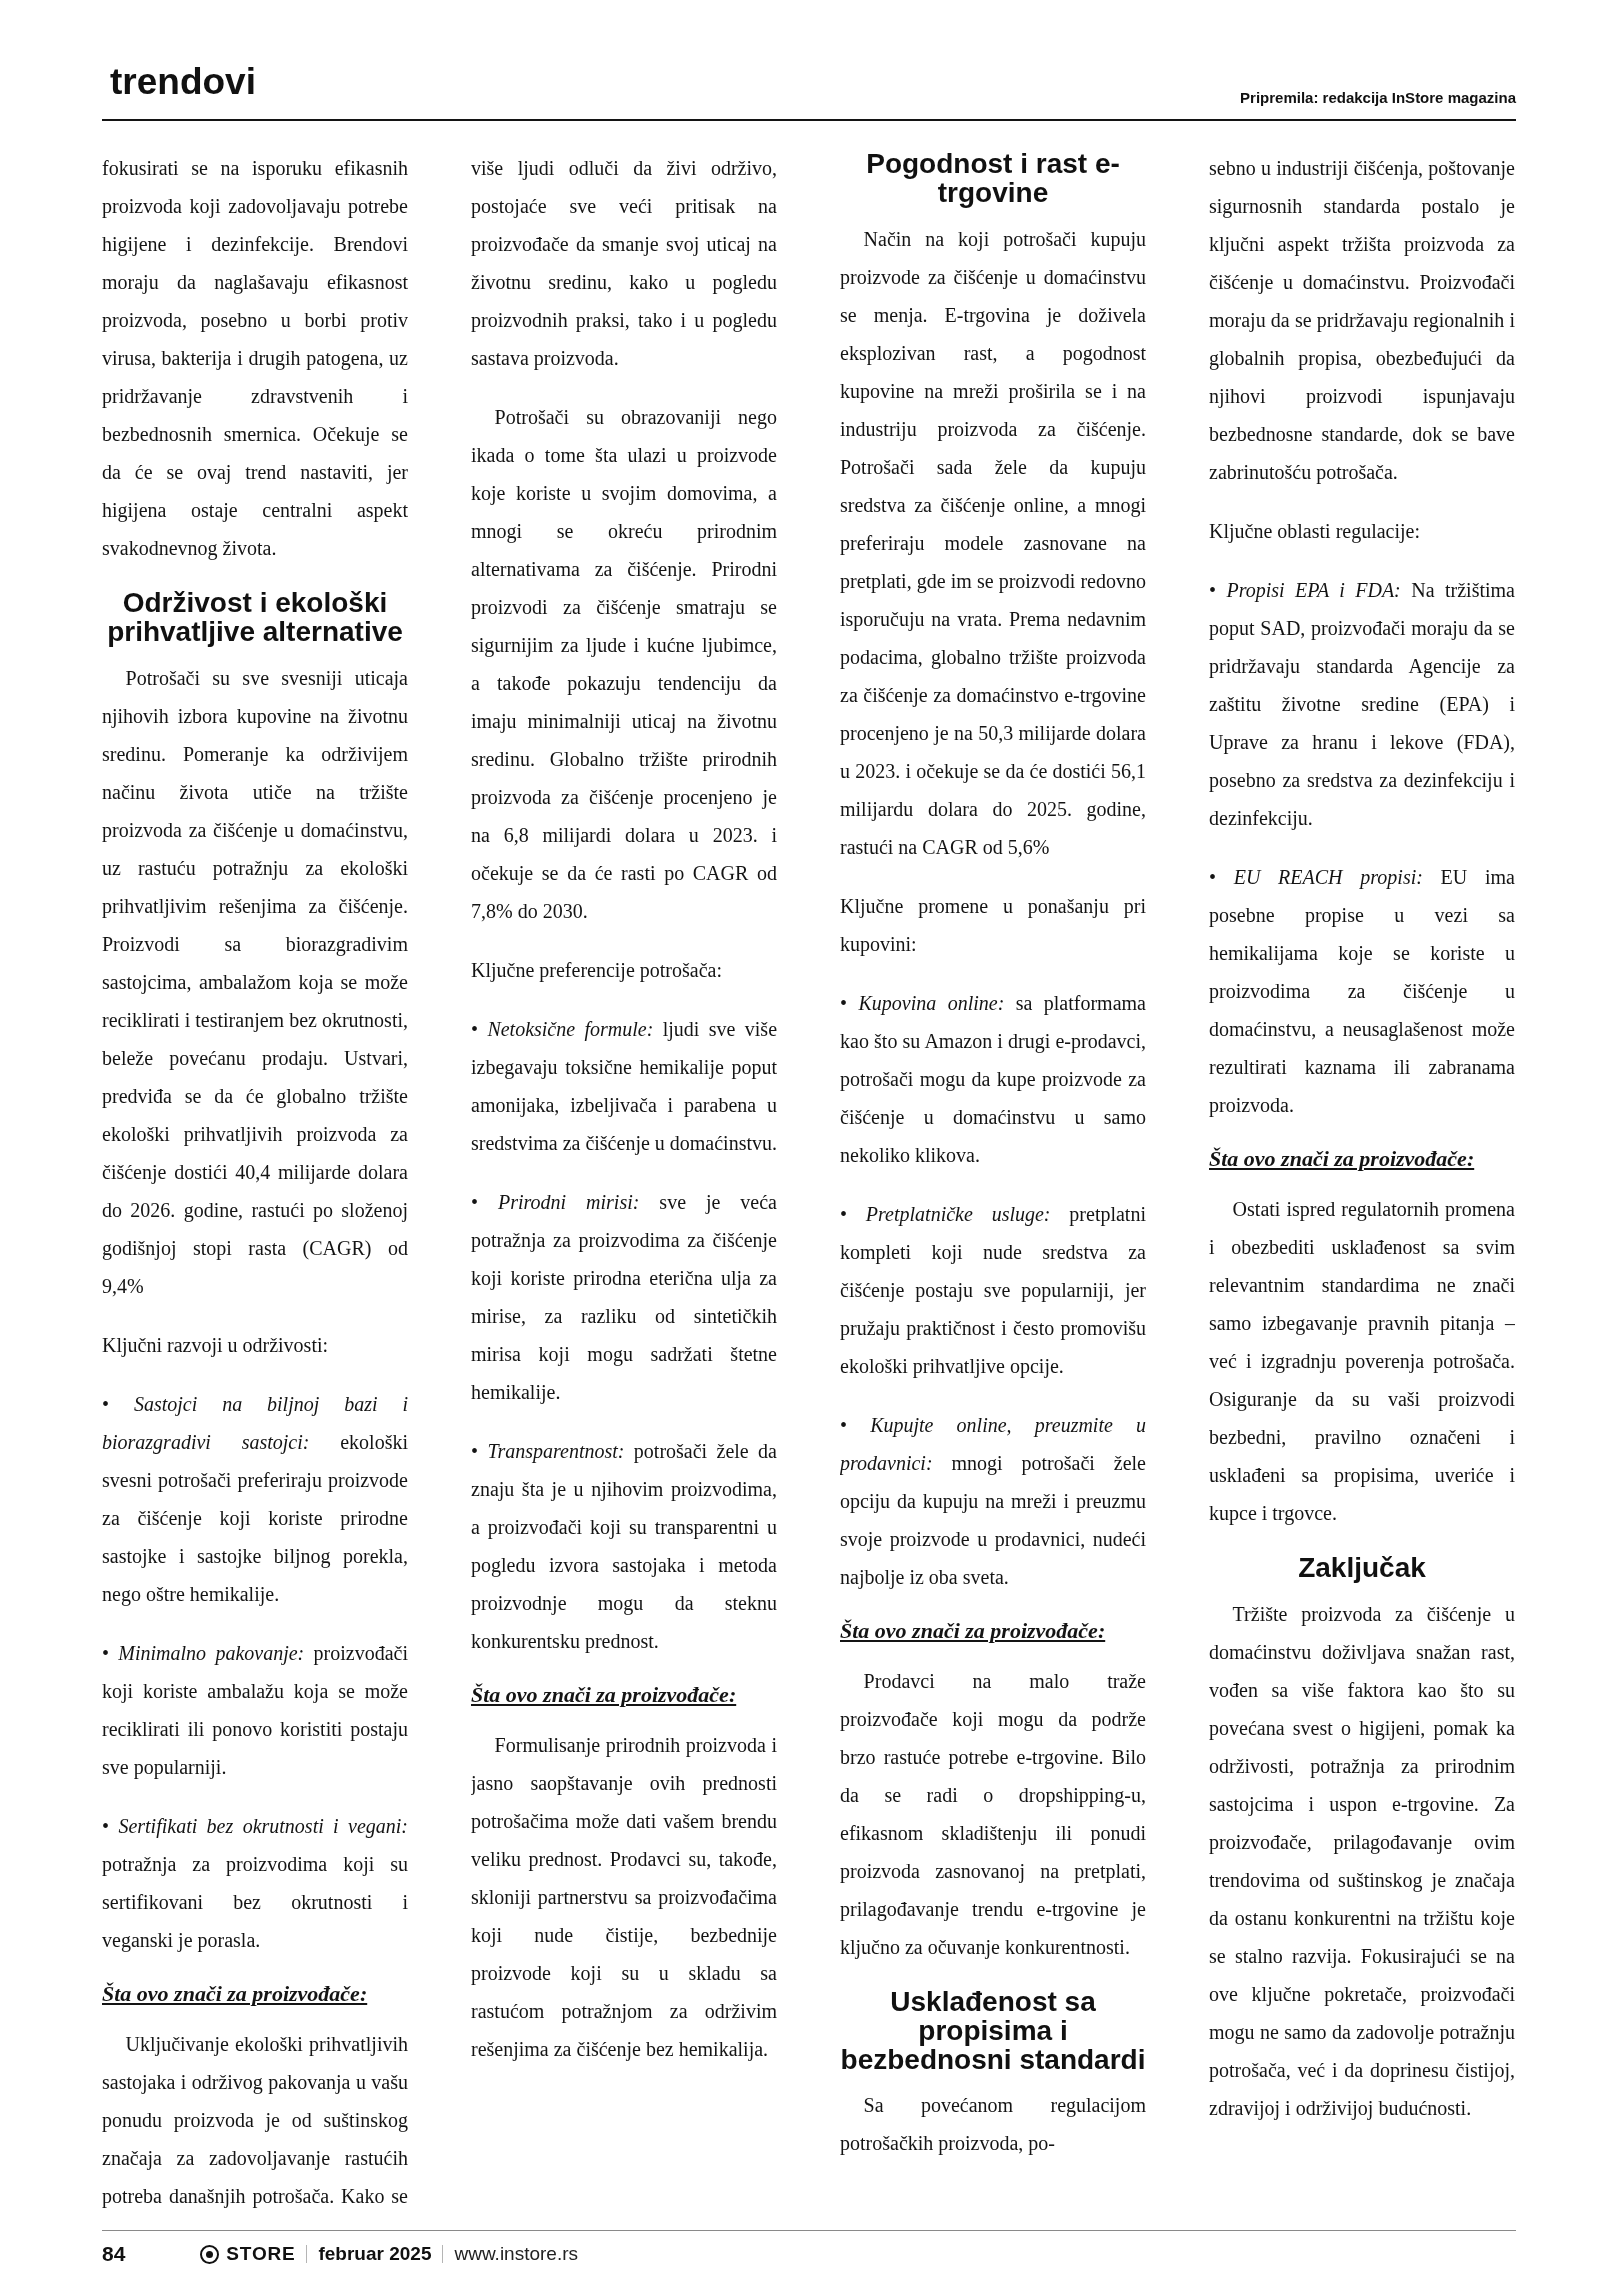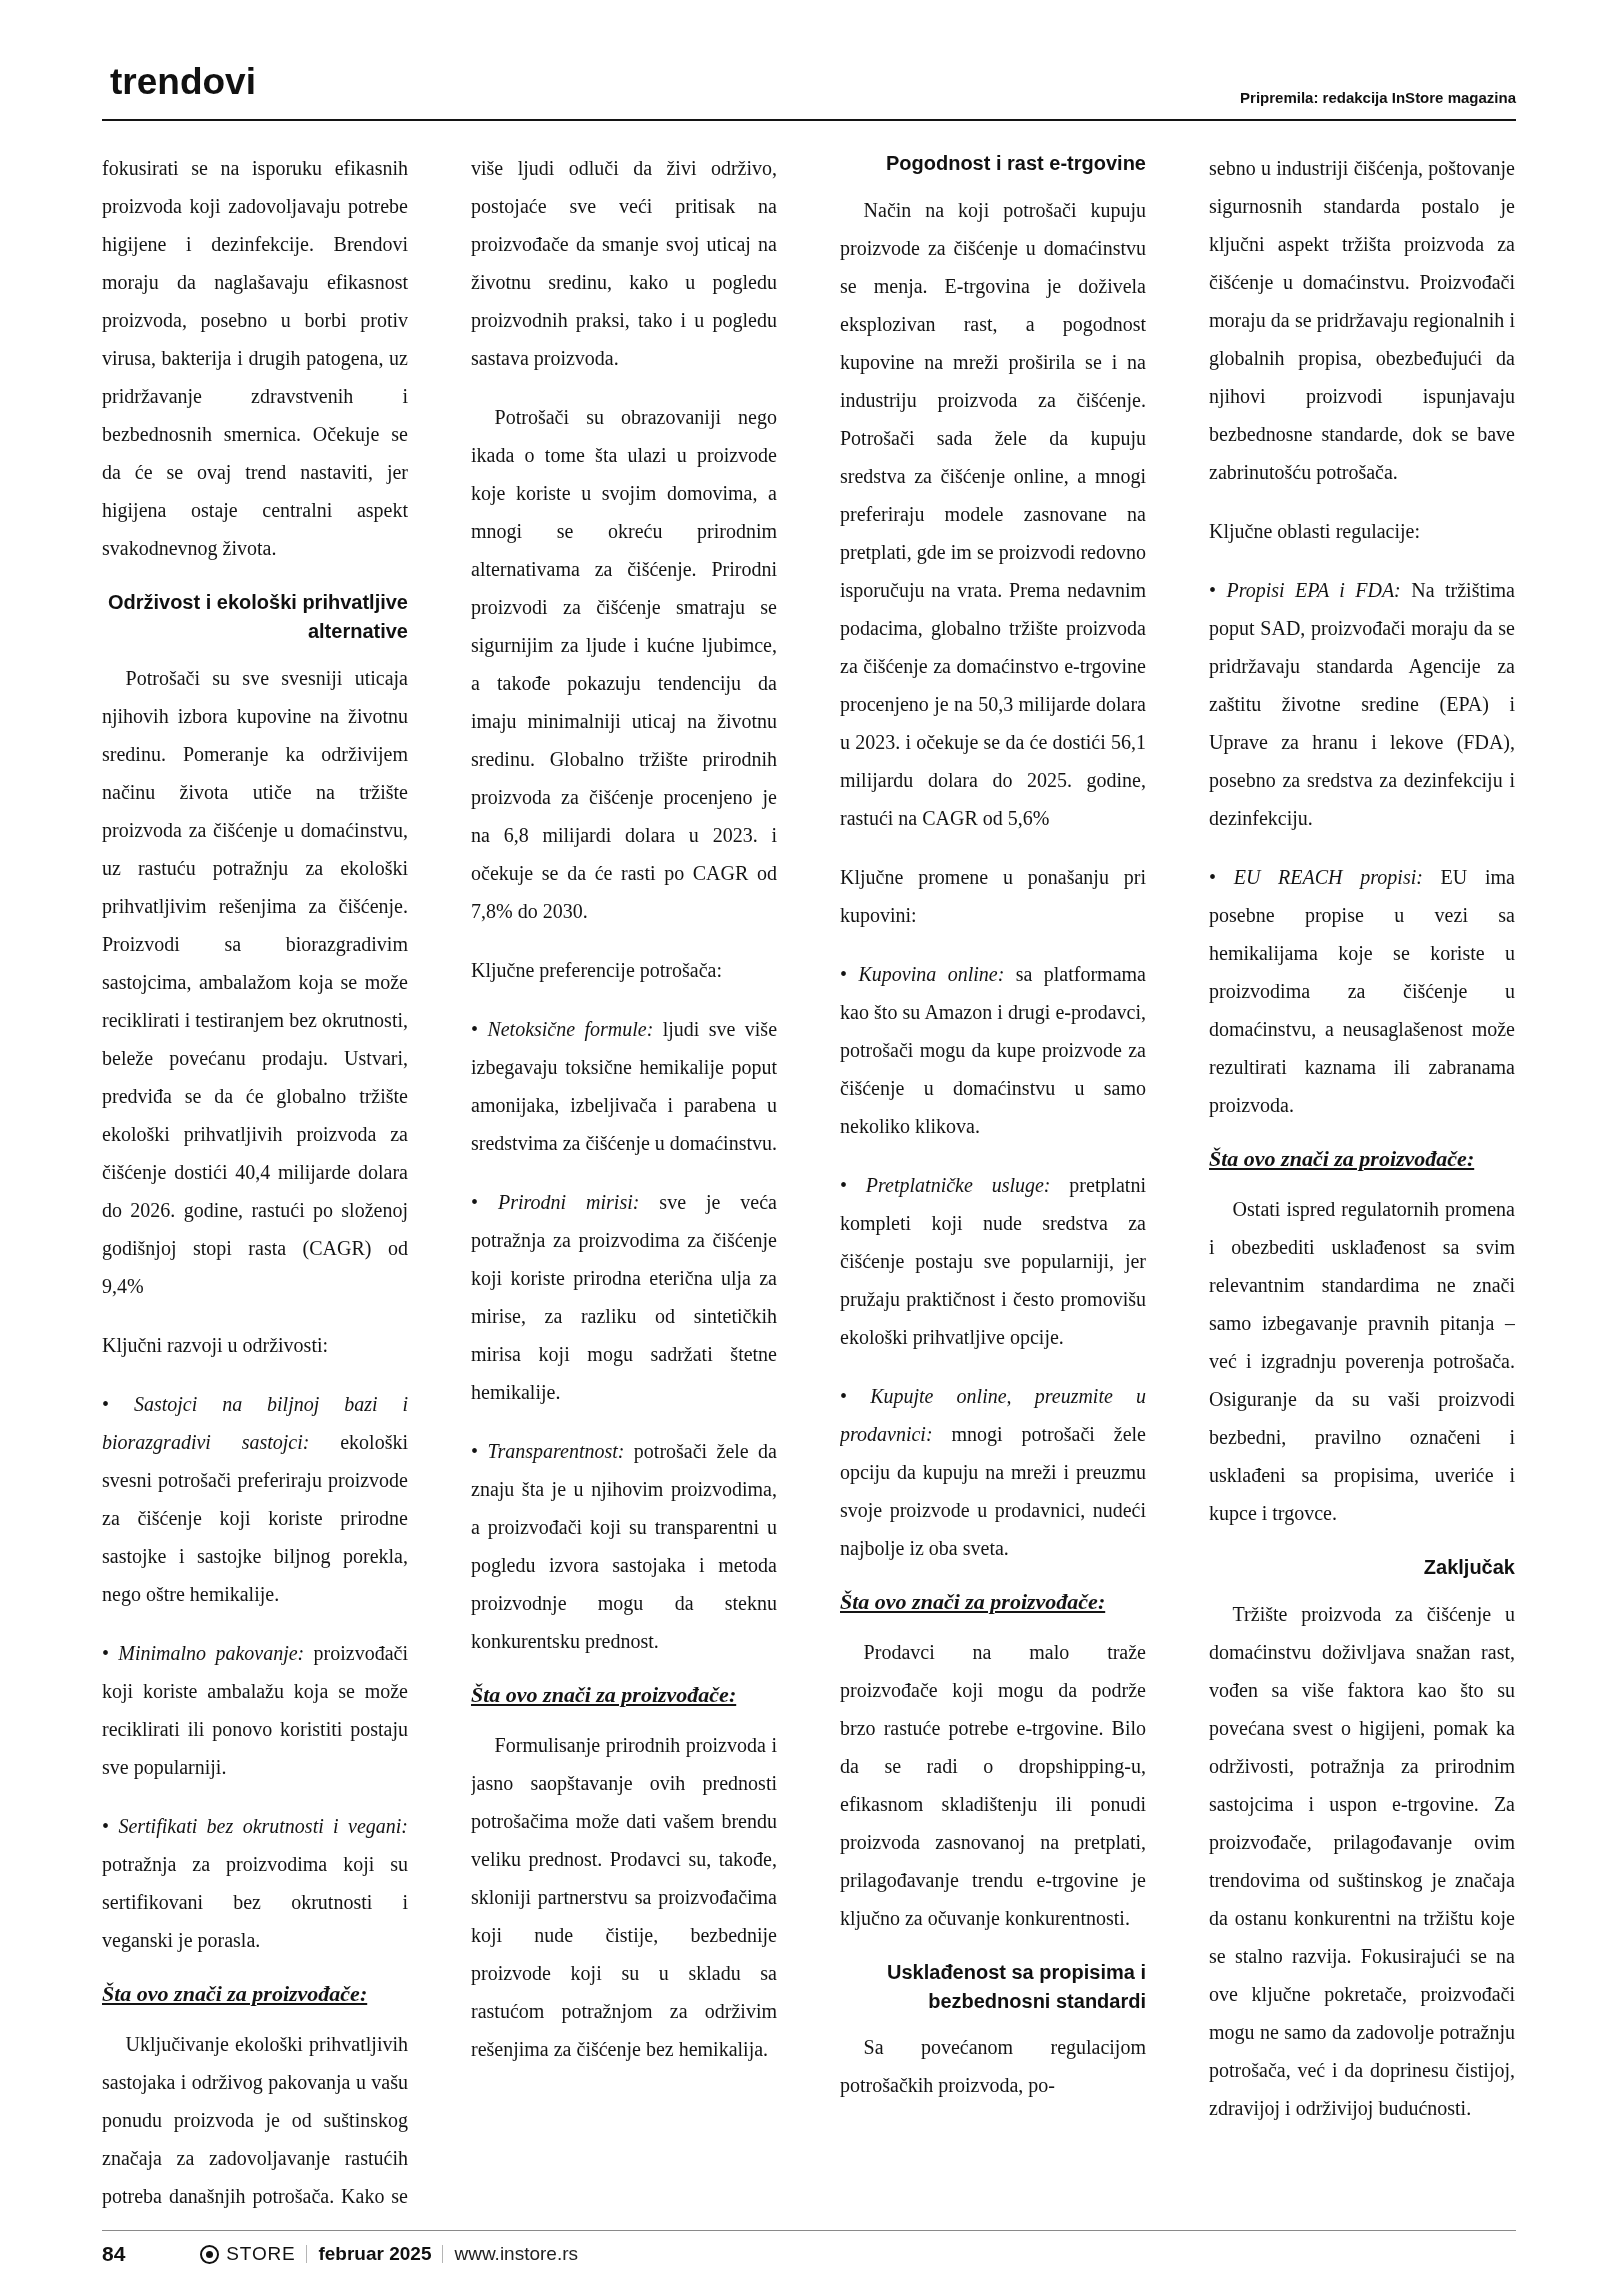--- a/index.html
+++ b/index.html
@@ -41,22 +41,22 @@
     font-size: 20px; line-height: 38px;
     text-align: justify;
   }
   .para.ind { text-indent: 23.6px; }
   .bullet .lead { font-style: italic; margin-top: 44px; }
   .bullet .bullet-mark { font-style: normal; }
 
   .sec-heading {
     margin: 6.3px 0 12.6px 0;
     font-family: "Liberation Sans", sans-serif;
-    font-weight: 700; font-size: 20px; line-height: 29px; color: #111;
-    text-align: right;
+    font-weight: 700; font-size: 28px; line-height: 29px; color: #111;
+    text-align: center;
   }
   .subhead {
     margin: 1.6px 0 17.3px 0;
     font-size: 22px; line-height: 28px;
     font-weight: 700; font-style: italic;
     text-decoration: underline;
   }
 
   
   .page-footer {
@@ -66,21 +66,21 @@
     display: flex; align-items: center;
     font-family: "Liberation Sans", sans-serif; font-size: 19px; color: #111;
   }
   .page-number { font-weight: 700; font-size: 21px; }
   .footer-brand-group { display: inline-flex; align-items: center; gap: 7px; margin-left: 75px; }
   .logo-circle {
     width: 19px; height: 19px; border: 2.4px solid #111; border-radius: 50%;
     display: inline-flex; align-items: center; justify-content: center; flex: none;
   }
   .logo-dot { width: 7px; height: 7px; background: #111; border-radius: 50%; }
-  .brand-text { font-weight: 400; letter-spacing: 0.8px; }
+  .brand-text { font-weight: 700; letter-spacing: 0.8px; }
   .sep { width: 0; border-left: 1.6px solid #b5b5b5; height: 17.3px; margin: 0 11px; }
   .issue { font-weight: 700; }
   .website { font-weight: 400; color: #222; }
 </style>
 </head>
 <body>
 
 <div class="page">
 
   <header class="page-header">

